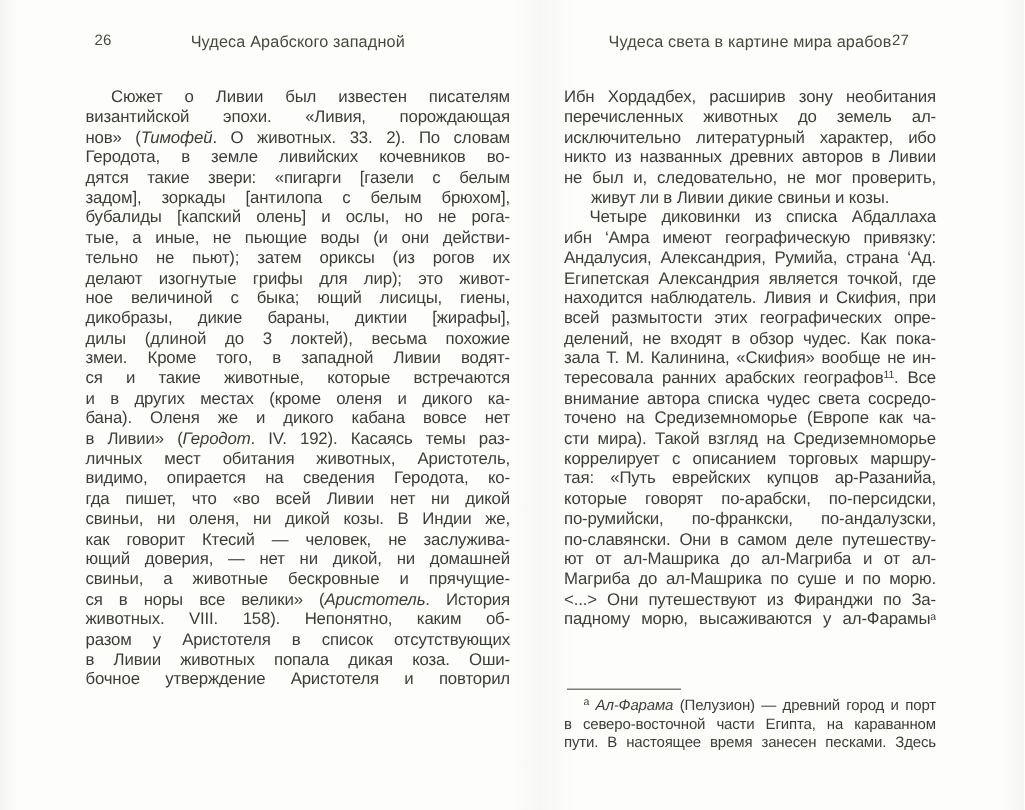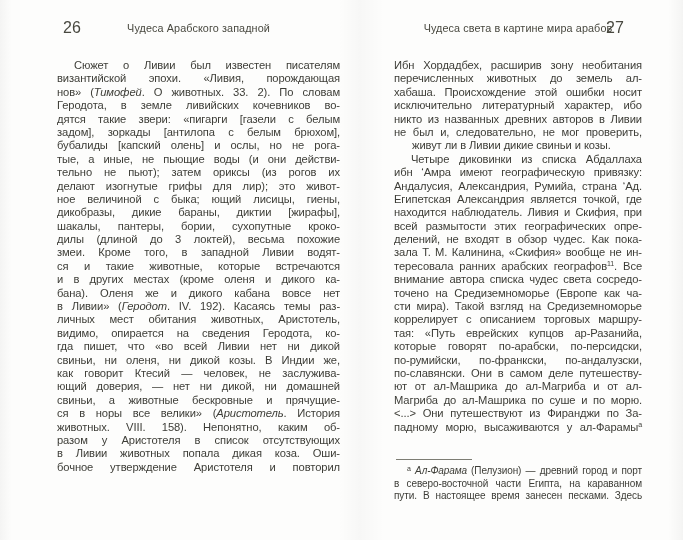--- a/index.html
+++ b/index.html
@@ -12,28 +12,28 @@
   }
   .spread::before {
     content:''; position:absolute; inset:0; pointer-events:none;
     background:linear-gradient(90deg,
       rgba(0,0,0,0.035) 0px, rgba(0,0,0,0) 12px,
       rgba(0,0,0,0) 338px, rgba(0,0,0,0.022) 360px, rgba(0,0,0,0) 384px,
       rgba(0,0,0,0) 668px, rgba(0,0,0,0.035) 683px);
   }
   .page { position:absolute; top:0; height:540px; }
   .page-left  { left:57px;  width:283px; }
-  .page-right { left:394px; width:248px; }
+  .page-right { left:376px; width:248px; }
 
   .runhead {
     position:absolute; top:21px; left:0; right:0;
     font-size:10.8px; line-height:14px; color:#48483f;
     text-align:center; letter-spacing:0.1px;
   }
-  .pagenum { position:absolute; top:0; font-size:16px; color:#48483f; }
+  .pagenum { position:absolute; top:0; font-size:10px; color:#48483f; }
   .pagenum-left  { left:6px; }
   .pagenum-right { right:18px; }
 
   .body-text { position:absolute; top:59px; left:0; right:0; }
   .tline {
     font-size:11.2px; line-height:13.4px; height:13.4px;
     letter-spacing:-0.1px;
     text-align:justify; text-align-last:justify;
     white-space:normal; overflow:visible;
   }
@@ -63,21 +63,20 @@
         <div class="tline">нов» (<em>Тимофей</em>. О животных. 33. 2). По словам</div>
         <div class="tline">Геродота, в земле ливийских кочевников во-</div>
         <div class="tline">дятся такие звери: «пигарги [газели с белым</div>
         <div class="tline">задом], зоркады [антилопа с белым брюхом],</div>
         <div class="tline">бубалиды [капский олень] и ослы, но не рога-</div>
         <div class="tline">тые, а иные, не пьющие воды (и они действи-</div>
         <div class="tline">тельно не пьют); затем ориксы (из рогов их</div>
         <div class="tline">делают изогнутые грифы для лир); это живот-</div>
         <div class="tline">ное величиной с быка; ющий лисицы, гиены,</div>
         <div class="tline">дикобразы, дикие бараны, диктии [жирафы],</div>
-        <div class="tline">шакалы, пантеры, бории, сухопутные кроко-</div>
         <div class="tline">дилы (длиной до 3 локтей), весьма похожие</div>
         <div class="tline">змеи. Кроме того, в западной Ливии водят-</div>
         <div class="tline">ся и такие животные, которые встречаются</div>
         <div class="tline">и в других местах (кроме оленя и дикого ка-</div>
         <div class="tline">бана). Оленя же и дикого кабана вовсе нет</div>
         <div class="tline">в Ливии» (<em>Геродот</em>. IV. 192). Касаясь темы раз-</div>
         <div class="tline">личных мест обитания животных, Аристотель,</div>
         <div class="tline">видимо, опирается на сведения Геродота, ко-</div>
         <div class="tline">гда пишет, что «во всей Ливии нет ни дикой</div>
         <div class="tline">свиньи, ни оленя, ни дикой козы. В Индии же,</div>
@@ -93,21 +92,20 @@
   </div>
 
   <div class="page page-right">
     <div class="runhead">
       <span>Чудеса света в картине мира арабов</span>
       <span class="pagenum pagenum-right">27</span>
     </div>
     <div class="body-text" id="right-body">
         <div class="tline">Ибн Хордадбех, расширив зону необитания</div>
         <div class="tline">перечисленных животных до земель ал-</div>
-        <div class="tline">хабаша. Происхождение этой ошибки носит</div>
         <div class="tline">исключительно литературный характер, ибо</div>
         <div class="tline">никто из названных древних авторов в Ливии</div>
         <div class="tline">не был и, следовательно, не мог проверить,</div>
         <div class="tline endline">живут ли в Ливии дикие свиньи и козы.</div>
         <div class="tline indent">Четыре диковинки из списка Абдаллаха</div>
         <div class="tline">ибн ‘Амра имеют географическую привязку:</div>
         <div class="tline">Андалусия, Александрия, Румийа, страна ‘Ад.</div>
         <div class="tline">Египетская Александрия является точкой, где</div>
         <div class="tline">находится наблюдатель. Ливия и Скифия, при</div>
         <div class="tline">всей размытости этих географических опре-</div>

